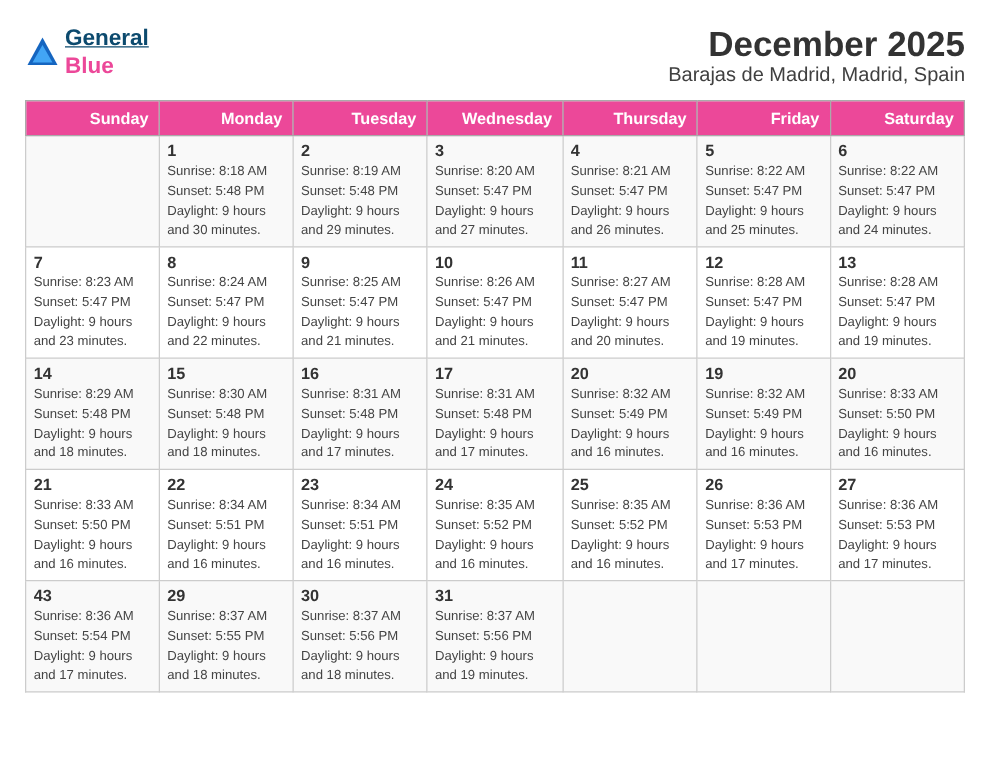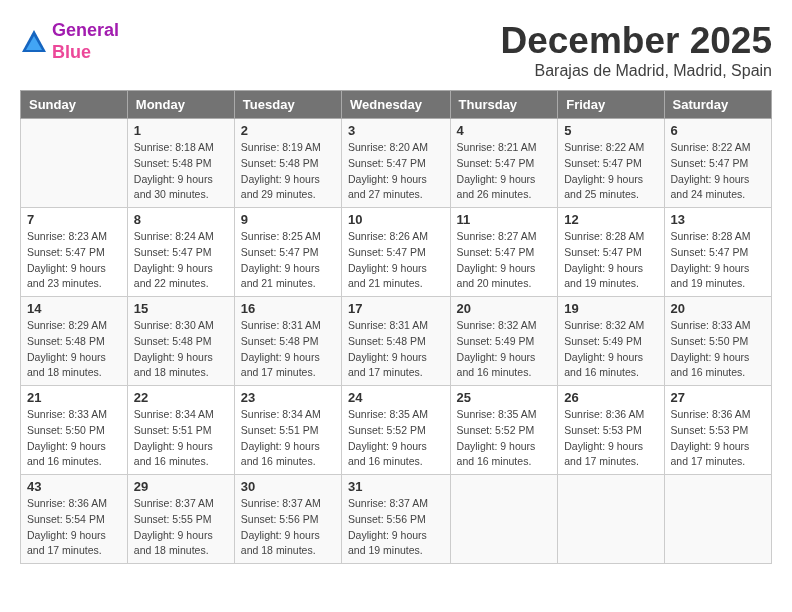--- a/index.html
+++ b/index.html
@@ -18,49 +18,49 @@
     }
     .logo {
       display: flex;
       align-items: center;
     }
     .logo-text {
       font-size: 18px;
       font-weight: bold;
       line-height: 1.2;
     }
-    .logo-general { color: #a21caf; }
+    .logo-general { color: #0c4a6e; text-decoration: underline; }
     .logo-blue { color: #ec4899; }
     .logo-icon {
       width: 28px;
       height: 28px;
       margin-right: 4px;
     }
     .title-area {
       text-align: right;
     }
     .month-title {
-      font-size: 37px;
+      font-size: 28px;
       font-weight: bold;
       color: #333;
     }
     .location-title {
       font-size: 16px;
       color: #404040;
     }
     table {
       width: 100%;
       border-collapse: collapse;
       font-size: 11px;
     }
     thead tr th {
-      background-color: #737373;
+      background-color: #ec4899;
       color: #fff;
       padding: 6px 8px;
-      text-align: left;
+      text-align: right;
       font-size: 13px;
       font-weight: bold;
       border: 1px solid #aaa;
       margin-left: 40px;
     }
     tbody tr td {
       border: 1px solid #ccc;
       padding: 4px 6px;
       vertical-align: top;
       width: 110px;

